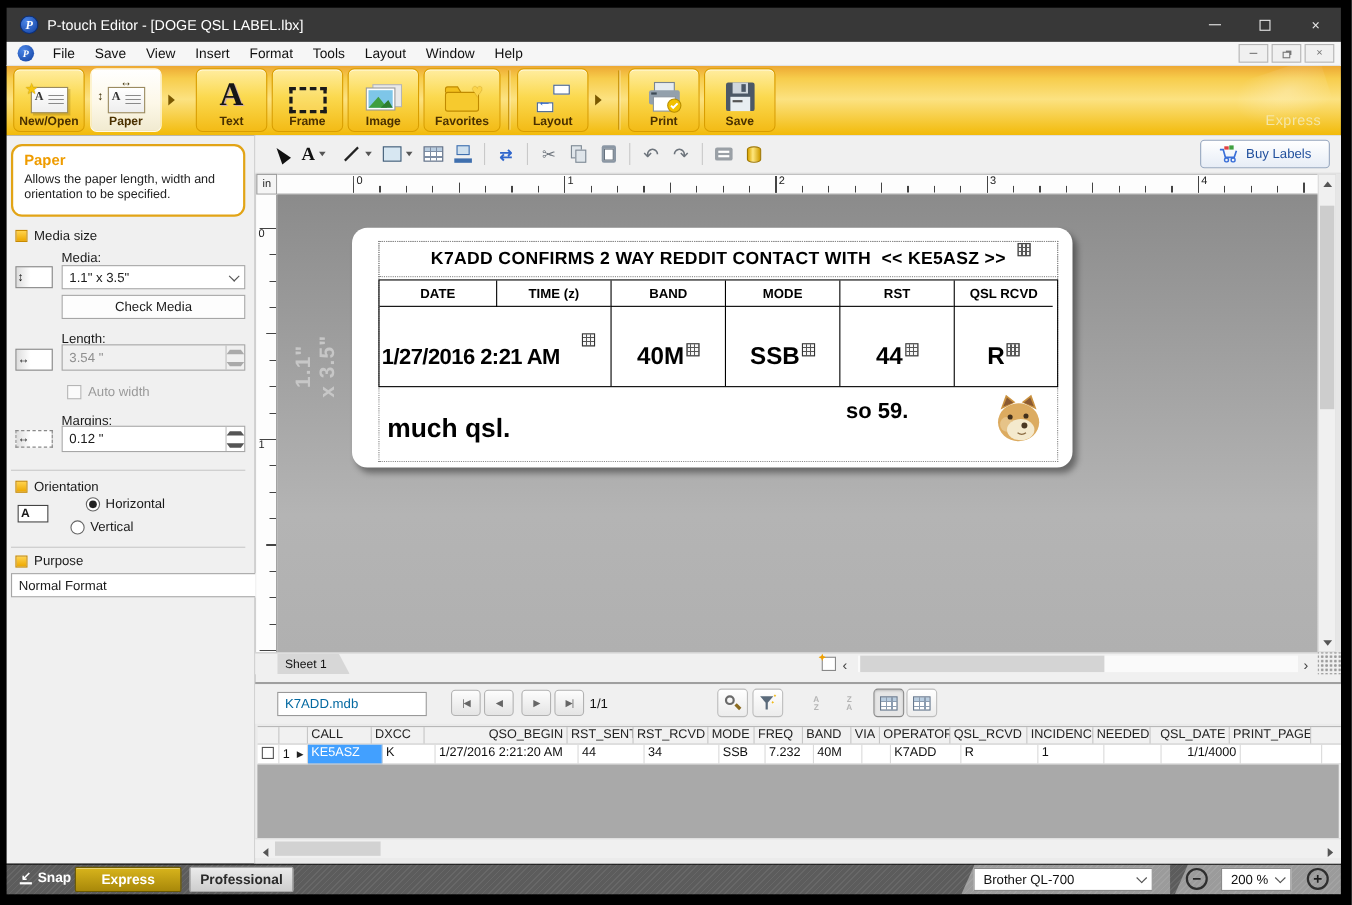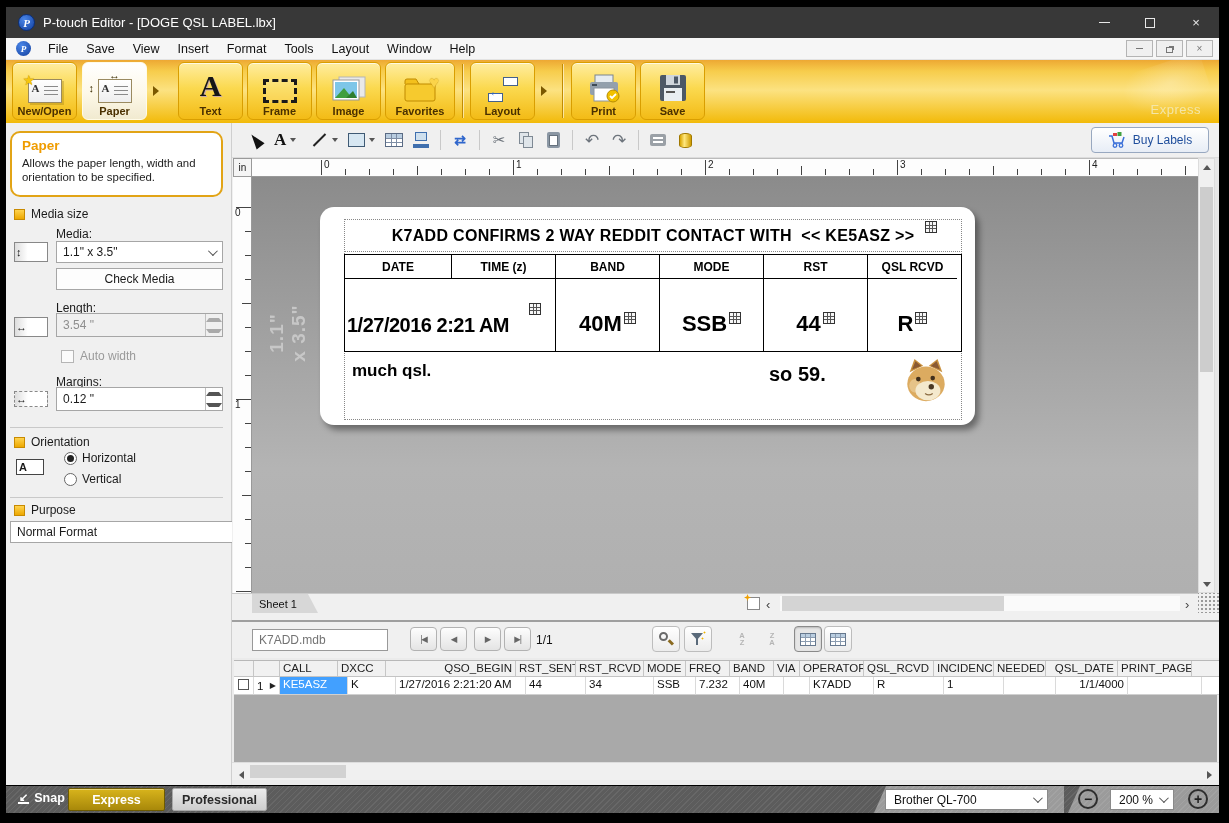--- a/index.html
+++ b/index.html
@@ -146,21 +146,21 @@
 .newsheet{position:absolute;left:515px;top:3px;width:13px;height:13px;background:#fff;border:1px solid #888}
 .newsheet::after{content:"";position:absolute;left:-4px;top:-4px;width:7px;height:7px;background:#f0a000;clip-path:polygon(50% 0,63% 35%,100% 50%,63% 65%,50% 100%,37% 65%,0 50%,37% 35%)}
 .sharrow{position:absolute;top:3px;font-size:13px;color:#444}
 .shtrack{position:absolute;left:548px;top:2px;width:400px;height:15px;background:#fafafa}
 .shthumb{position:absolute;left:2px;top:0;width:222px;height:15px;background:#d4d4d4}
 .grip{position:absolute;left:966px;top:470px;width:21px;height:20px;background:#f0f0f0;background-image:radial-gradient(#9a9a9a 1px,transparent 1.4px);background-size:4px 4px;background-position:6px 6px}
 
 
 .dbpanel{position:absolute;left:0;top:497px;width:987px;height:165px;background:#ebebeb;border-top:2px solid #9f9f9f}
 .dbtoolbar{position:absolute;left:0;top:0;width:100%;height:36px;background:#f0f0f0}
-.dbfile{position:absolute;left:20px;top:7px;width:136px;height:22px;background:#fff;border:1px solid #999;font-size:12px;display:flex;align-items:center;padding-left:6px;color:#737373}
+.dbfile{position:absolute;left:20px;top:7px;width:136px;height:22px;background:#fff;border:1px solid #999;font-size:12px;display:flex;align-items:center;padding-left:6px;color:#0369a1}
 .navbtn{position:absolute;top:5px;width:27px;height:24px;border:1px solid #b2b2b2;border-radius:4px;background:linear-gradient(#fdfdfd,#e4e4e4);color:#666;font-size:8.5px;display:flex;align-items:center;justify-content:center;letter-spacing:-1px}
 .dbcount{position:absolute;left:304px;top:11px;font-size:12px;color:#111}
 .toolbtn{position:absolute;top:4px;width:28px;height:26px;border:1px solid #bdbdbd;border-radius:4px;background:linear-gradient(#ffffff,#ececec);display:flex;align-items:center;justify-content:center}
 .toolbtn.flat{border-color:transparent;background:transparent}
 .toolbtn.pressed{border-color:#8a8a8a;background:#e6e6e6;box-shadow:inset 0 1px 2px rgba(0,0,0,.2)}
 .magico{position:relative;width:16px;height:16px}
 .magico .ring{position:absolute;left:1px;top:1px;width:9px;height:9px;border:2px solid #6a6a6a;border-radius:50%}
 .magico .stem{position:absolute;left:10px;top:10px;width:6px;height:2.5px;background:#8a6a20;transform:rotate(45deg)}
 .funnel{position:relative;width:16px;height:16px}
 .funnel .cone{position:absolute;left:1px;top:2px;width:0;height:0;border-left:6px solid transparent;border-right:6px solid transparent;border-top:7px solid #5a6a7a}
@@ -384,21 +384,21 @@
         </div>
     </div>
     <div class="shr" style="top:304px"></div>
     <div class="secthead" style="left:8px;top:312px">
       <div class="goldsq"></div>
       <span>Orientation</span>
     </div>
     <div class="orientA" style="top:336px">
         <span>A</span>
       </div>
-    <div class="radiorow" style="left:58px;top:328px">
+    <div class="radiorow" style="left:72px;top:328px">
       <div class="radio sel"></div>
       <span>Horizontal</span>
     </div>
     <div class="radiorow" style="left:58px;top:349px">
       <div class="radio"></div>
       <span>Vertical</span>
     </div>
     <div class="shr" style="top:374px"></div>
     <div class="secthead" style="left:8px;top:380px">
       <div class="goldsq"></div>
@@ -543,21 +543,21 @@
           <div class="lcell">
               <span>44</span>
               <span class="dbicon raise"></span>
             </div>
           <div class="lcell">
               <span>R</span>
               <span class="dbicon raise"></span>
             </div>
         </div>
         <div class="lfooter">
-          <span class="ftext" style="left:8px;top:6px;font-size:17px">much qsl.</span>
+          <span class="ftext" style="left:8px;top:21px;font-size:24px">much qsl.</span>
           <span class="ftext" style="left:425px;top:8px;font-size:20px">so 59.</span>
           <svg style="position:absolute;right:12px;top:2px" width="48" height="48" viewBox="0 0 50 50">
             <polygon points="8,16 13,2 22,9" fill="#c9913f"></polygon>
             <polygon points="42,16 37,2 28,9" fill="#c9913f"></polygon>
             <polygon points="10.5,13 14,4.5 20,9.5" fill="#8a5a33"></polygon>
             <polygon points="39.5,13 36,4.5 30,9.5" fill="#8a5a33"></polygon>
             <ellipse cx="25" cy="28" rx="19.5" ry="18" fill="#dcab60"></ellipse>
             <ellipse cx="14" cy="30" rx="6.5" ry="7.5" fill="#e9c audio88" fill-opacity="0"></ellipse>
             <ellipse cx="13.5" cy="30" rx="6" ry="7" fill="#e6c388"></ellipse>
             <ellipse cx="27" cy="35" rx="13" ry="10" fill="#f4e9cd"></ellipse>

